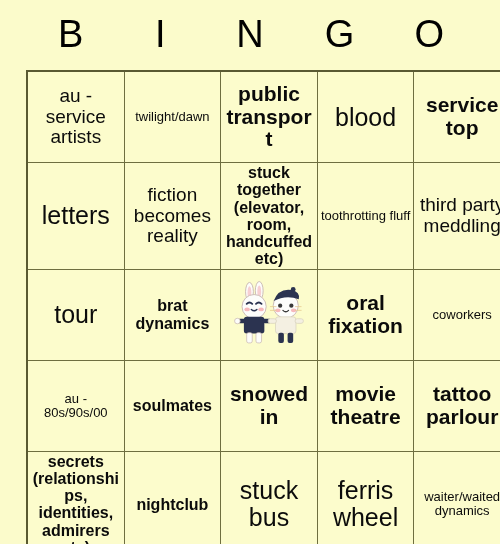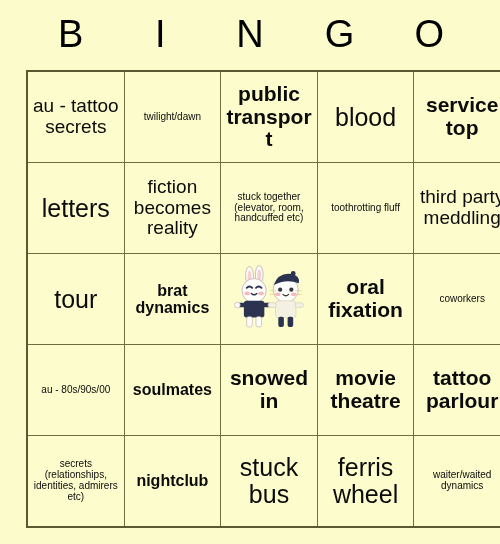--- a/index.html
+++ b/index.html
@@ -53,22 +53,22 @@
     color: #0b0b0b;
     line-height: 1.08;
     word-wrap: break-word;
     overflow-wrap: break-word;
     background: #fcfccc;
   }
   .fs-xxl { font-size: 25px; margin-top: 28px; }
   .fs-xl  { font-size: 21px; font-weight: bold; }
   .fs-lg  { font-size: 19px; }
   .fs-md  { font-size: 16px; font-weight: bold; }
-  .fs-sm  { font-size: 10px; }
-  .fs-xs  { font-size: 10px; line-height: 1.18; }
+  .fs-sm  { font-size: 13px; }
+  .fs-xs  { font-size: 16px; line-height: 1.18; font-weight: bold; }
   .free-cell {
     padding: 0;
   }
   .free-art {
     width: 100%;
     height: 86px;
     display: flex;
     align-items: center;
     justify-content: center;
   }
@@ -82,21 +82,21 @@
     <div class="header-letter">B</div>
     <div class="header-letter">I</div>
     <div class="header-letter">N</div>
     <div class="header-letter">G</div>
     <div class="header-letter">O</div>
   </div>
 
   <table id="grid">
     <tbody>
       <tr>
-        <td class="fs-lg">au - tattoo secrets</td>
+        <td class="fs-lg">au - service artists</td>
         <td class="fs-sm">twilight/dawn</td>
         <td class="fs-xl">public transport</td>
         <td class="fs-xxl">blood</td>
         <td class="fs-xl">service top</td>
       </tr>
       <tr>
         <td class="fs-xxl">letters</td>
         <td class="fs-lg">fiction becomes reality</td>
         <td class="fs-xs">stuck together (elevator, room, handcuffed etc)</td>
         <td class="fs-sm">toothrotting fluff</td>

